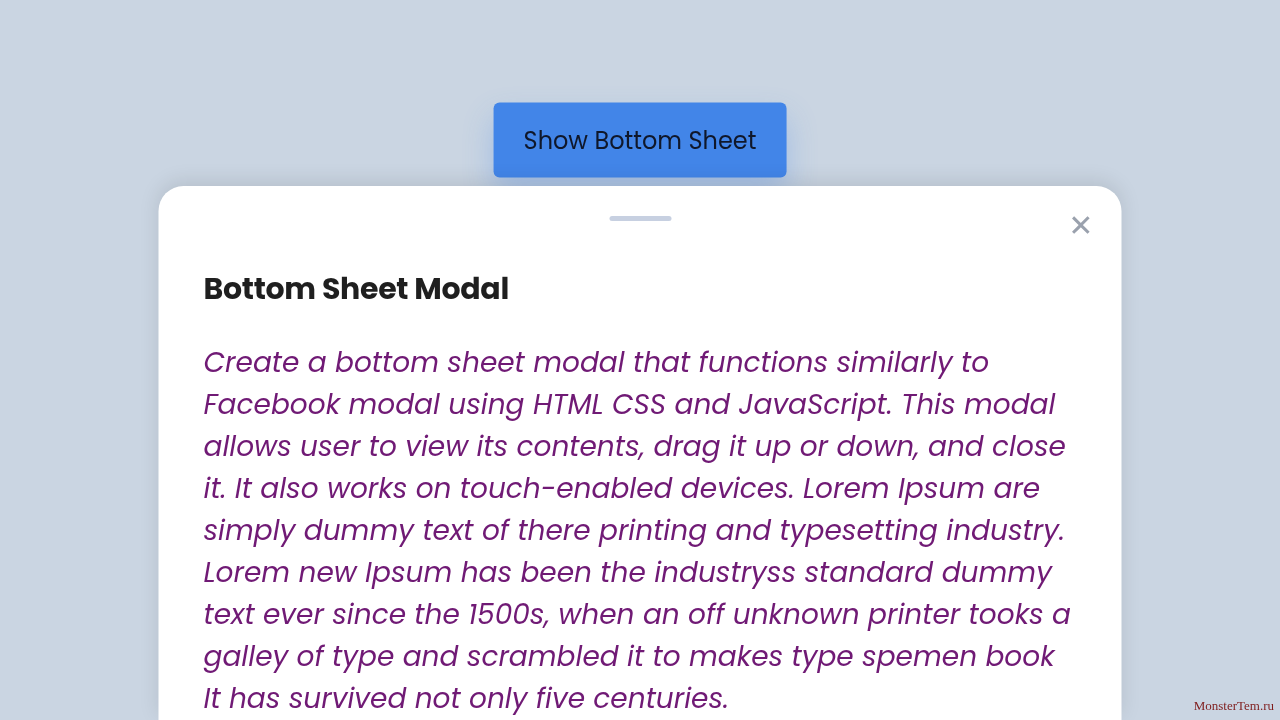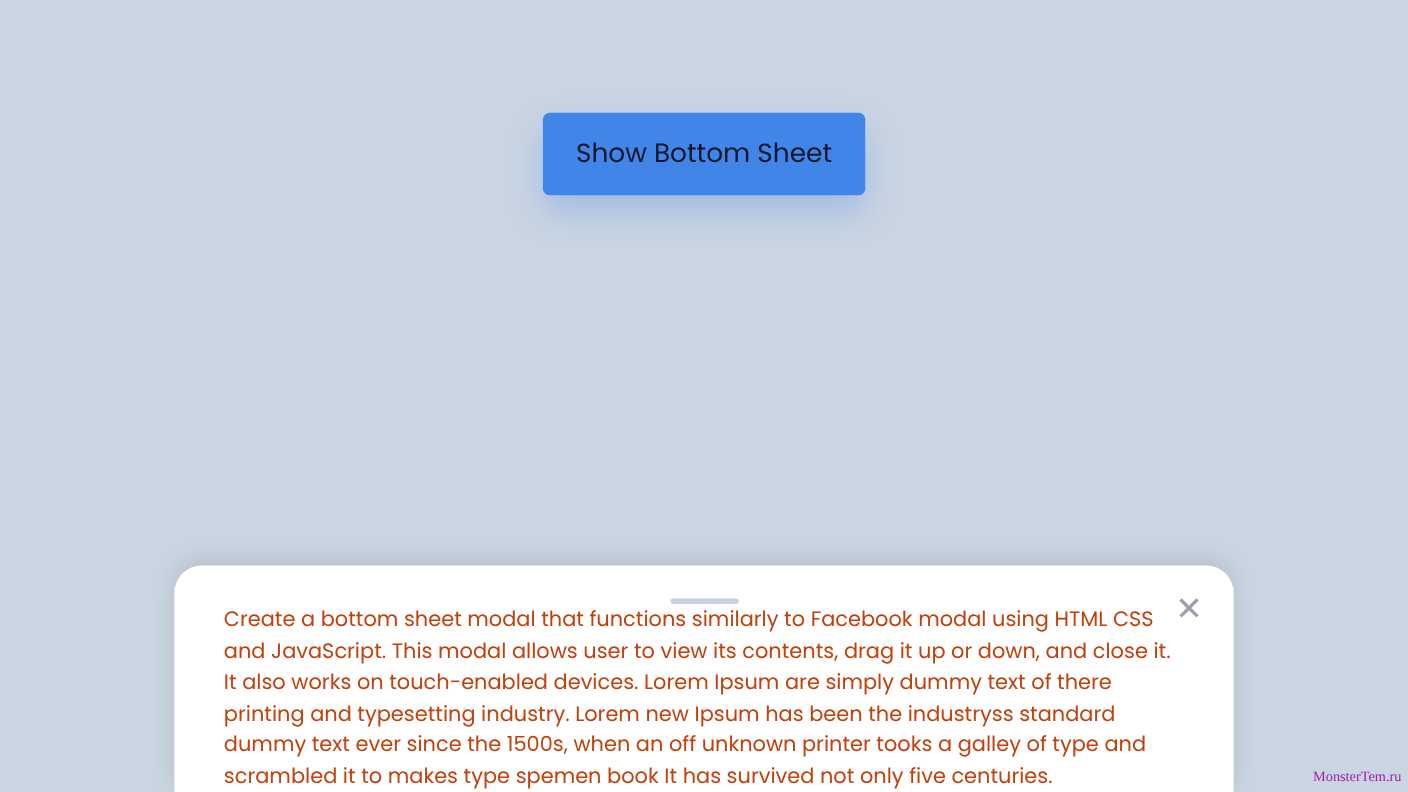--- a/index.html
+++ b/index.html
@@ -71,39 +71,41 @@
 .sheet-title {
   font-size: 30px;
   font-weight: 700;
   color: #1f1f1f;
   margin-top: 45px;
   margin-bottom: 30px;
   letter-spacing: -0.3px;
 }
 
 .sheet-body {
-  font-size: 19px;
+  font-size: 28px;
   line-height: 1.5;
-  color: #c2410c;
+  color: #701a75;
   font-weight: 400;
+  font-style: italic;
 }
 
 .watermark {
   position: absolute;
   right: 6px;
   bottom: 6px;
-  color: #a21caf;
+  color: #7f1d1d;
   font-size: 13px;
   font-family: 'Times New Roman', serif;
 }
 </style>
 </head>
 <body>
 
 <button class="show-btn">Show Bottom Sheet</button>
 
 <div class="bottom-sheet">
   <div class="drag-handle"></div>
   <button class="close-btn">✕</button>
+  <h2 class="sheet-title">Bottom Sheet Modal</h2>
   <p class="sheet-body">Create a bottom sheet modal that functions similarly to Facebook modal using HTML CSS and JavaScript. This modal allows user to view its contents, drag it up or down, and close it. It also works on touch-enabled devices. Lorem Ipsum are simply dummy text of there printing and typesetting industry. Lorem new Ipsum has been the industryss standard dummy text ever since the 1500s, when an off unknown printer tooks a galley of type and scrambled it to makes type spemen book It has survived not only five centuries.</p>
 </div>
 
 <div class="watermark">MonsterTem.ru</div>
 
 </body></html>

